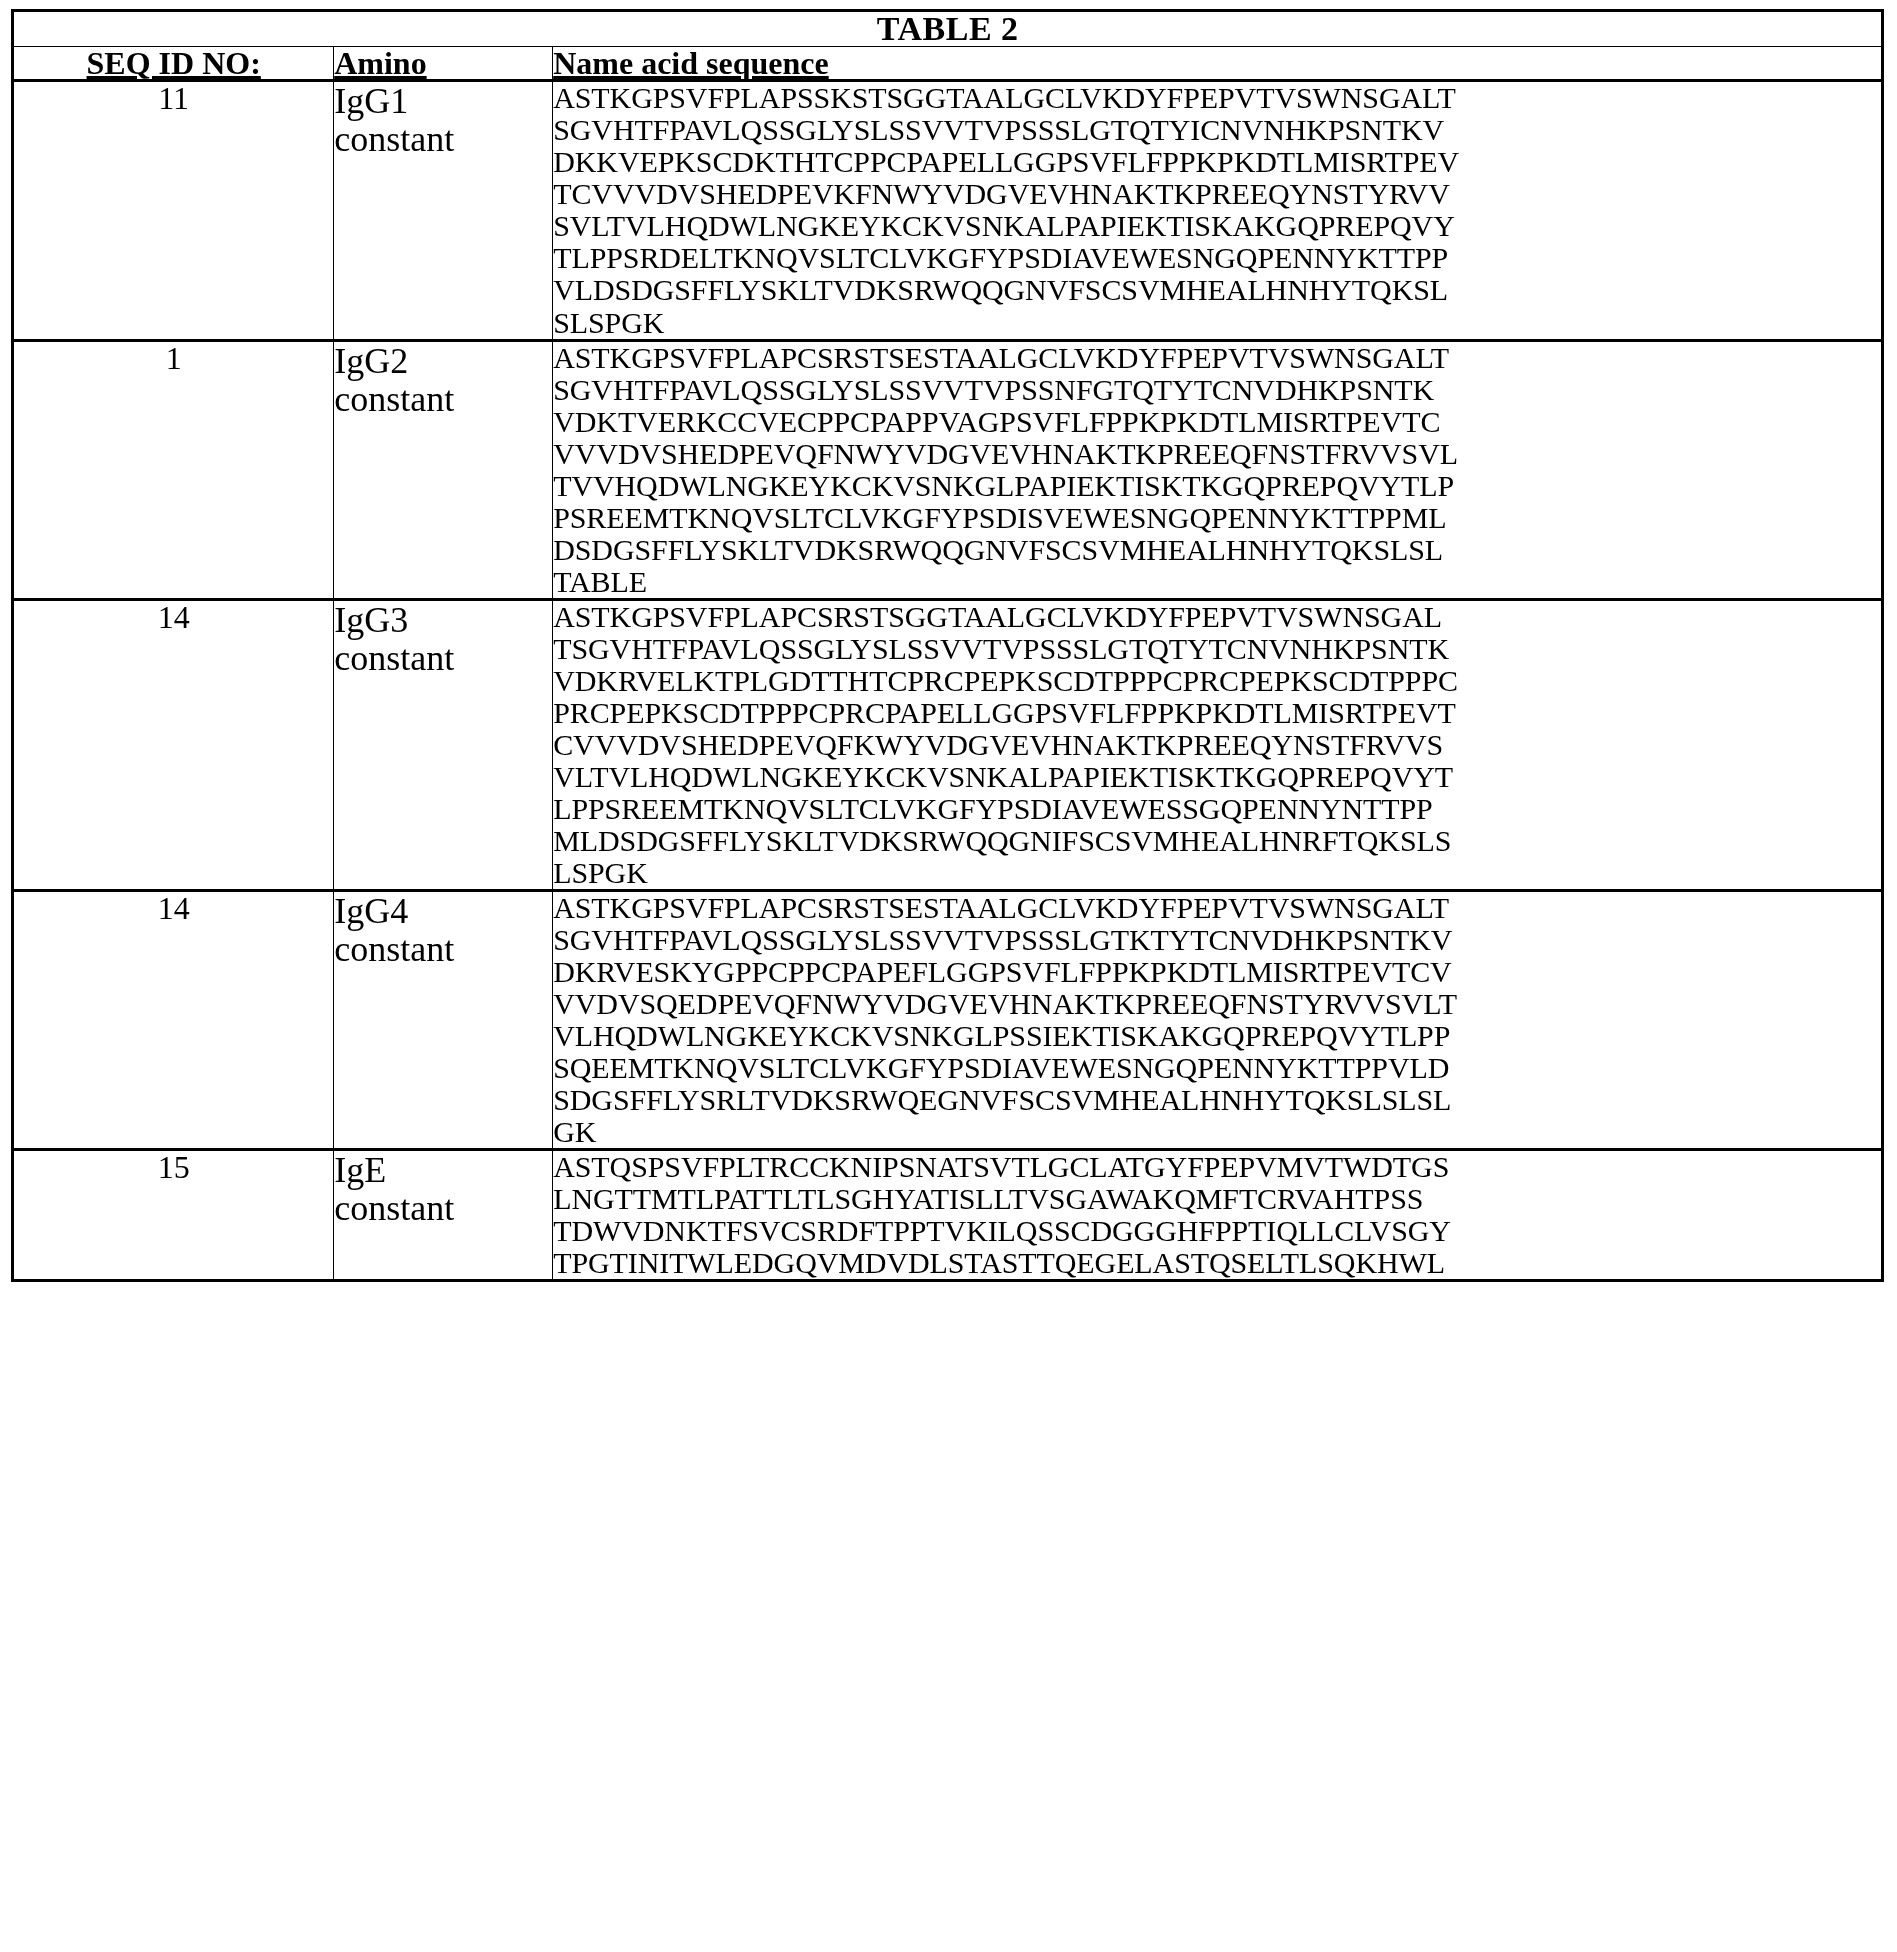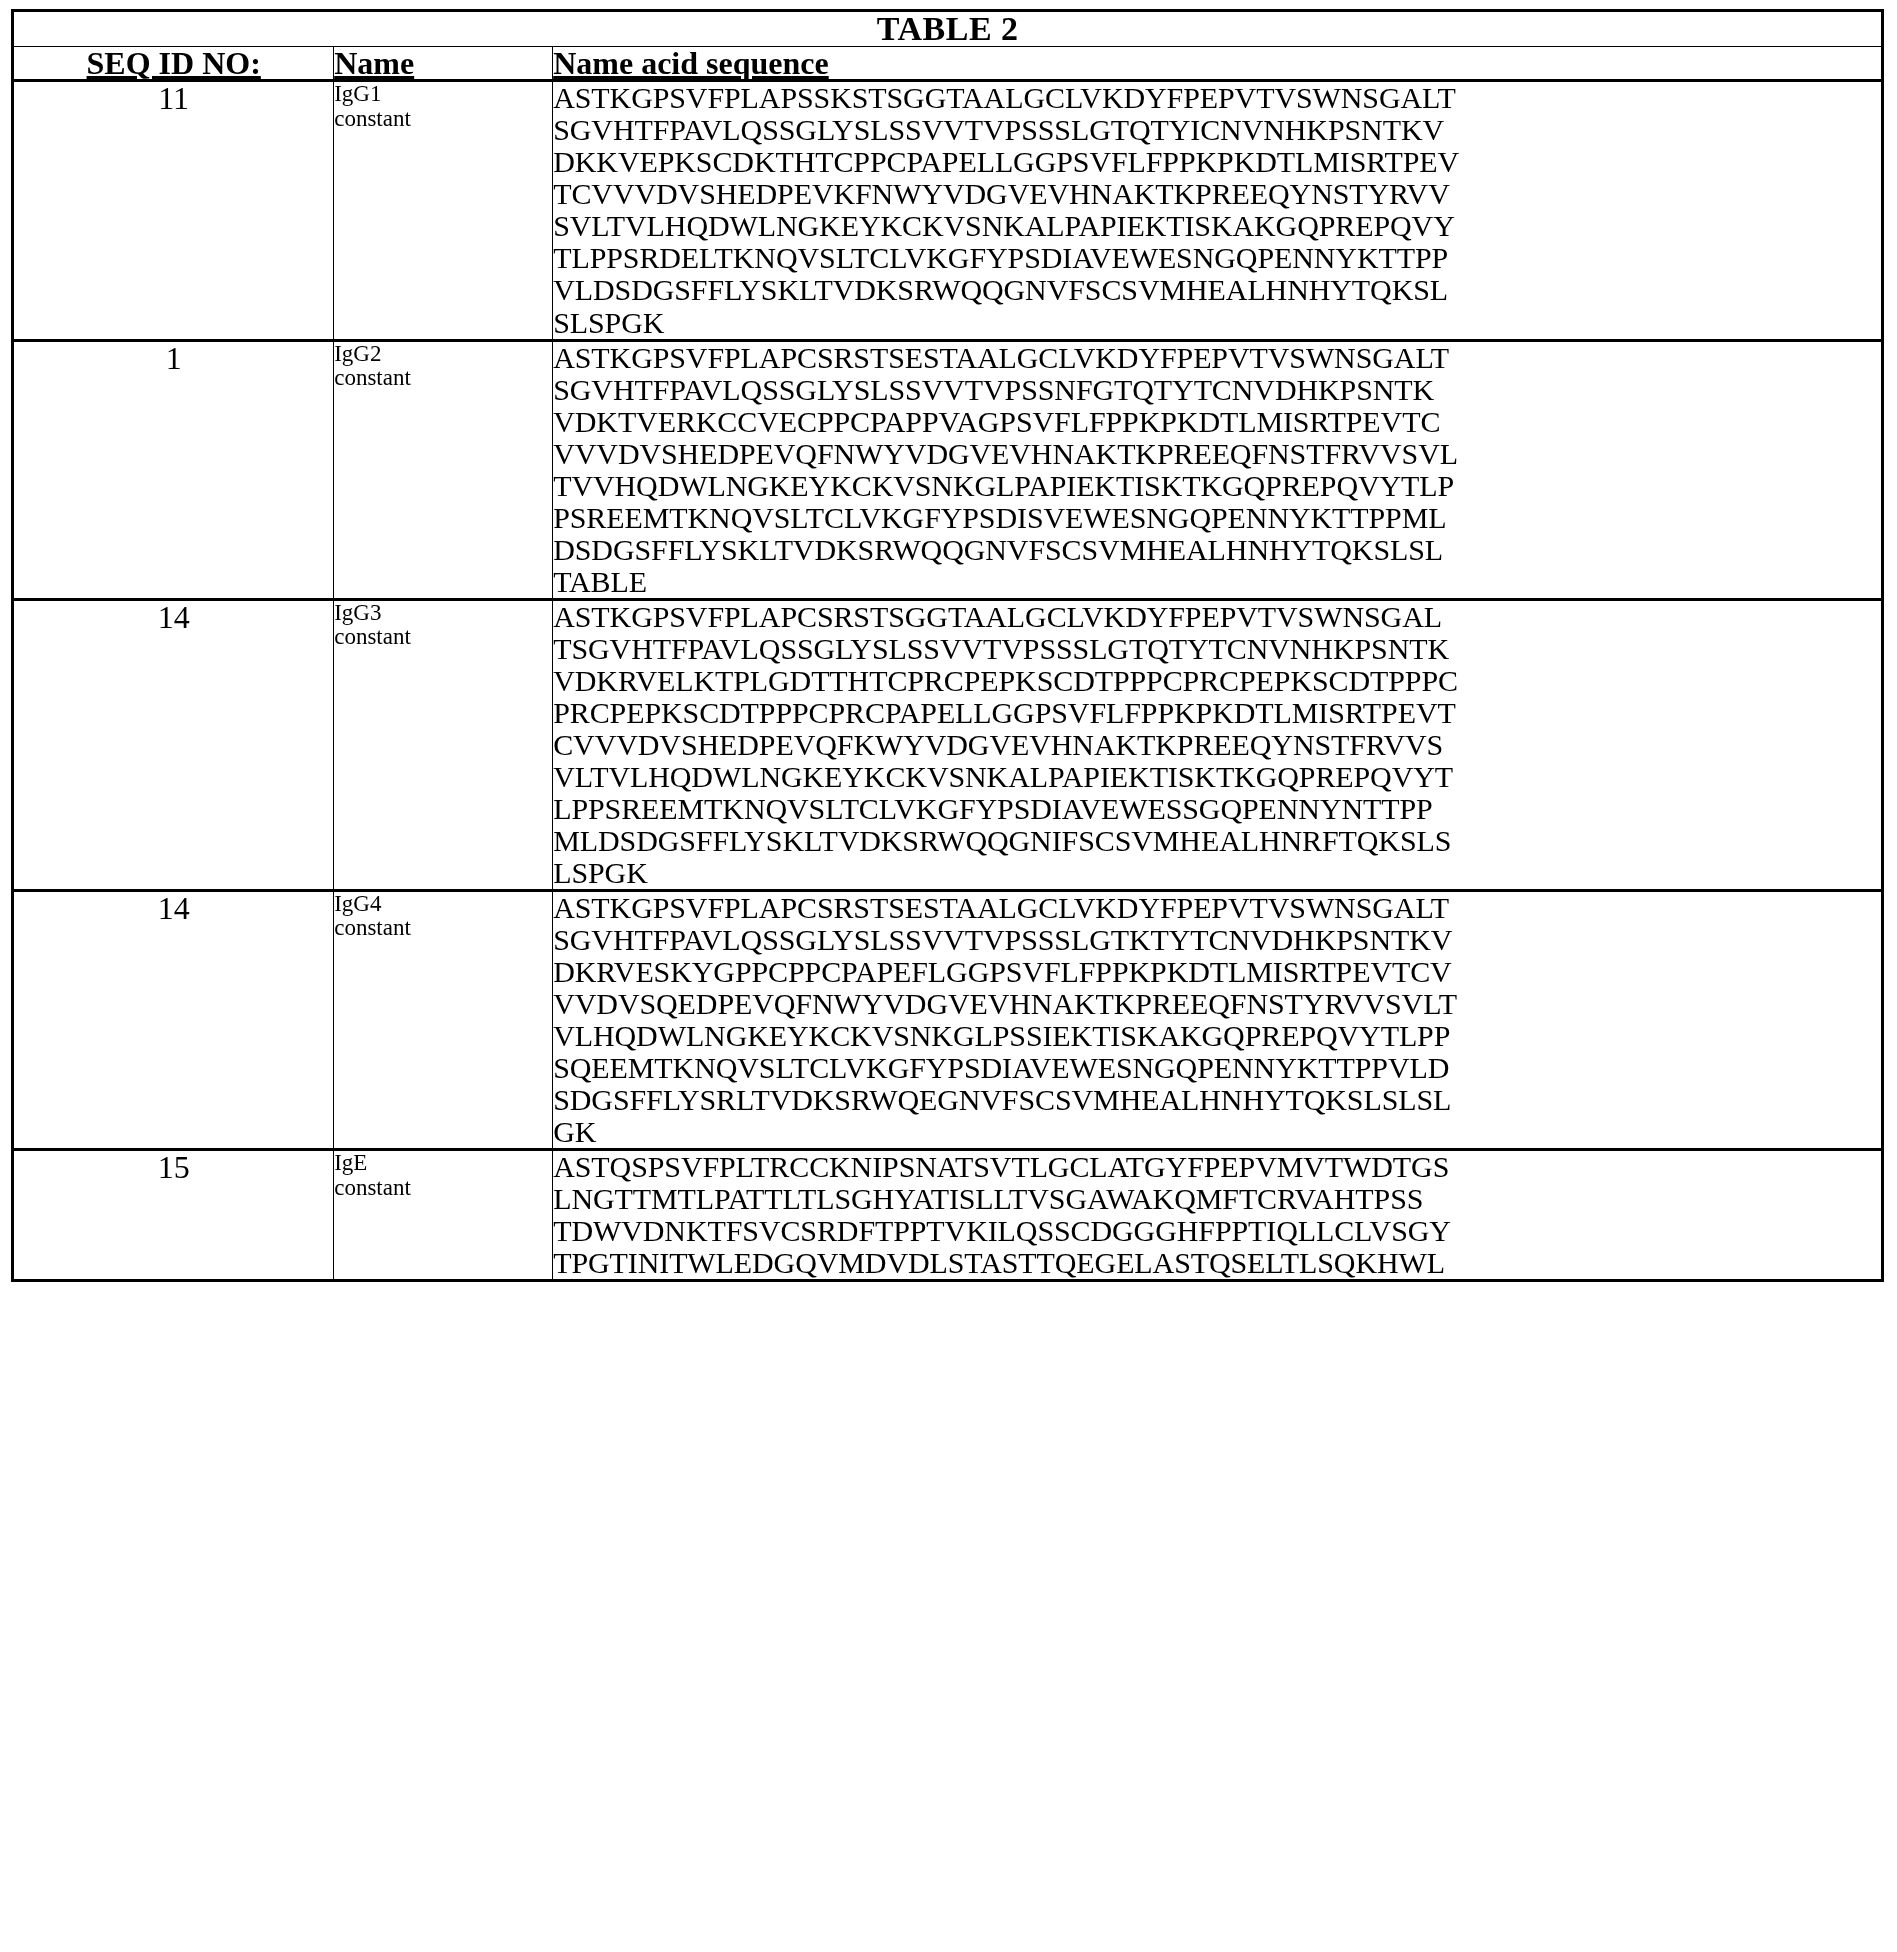--- a/index.html
+++ b/index.html
@@ -63,21 +63,21 @@
   td.c-seq {
     width: 321px;
     text-align: center;
     font-weight: normal;
     font-size: 32px;
     line-height: 1.06;
     padding: 9.3px 0 0 0;
   }
   td.c-name {
     width: 219px;
-    font-size: 23px;
+    font-size: 36px;
     line-height: 1.06;
     padding: 9.3px 0 0 17px;
   }
   td.c-name .nm-line { display: block; }
   td.c-seqdata {
     font-size: 30px;
     line-height: 1.068;
     padding: 9.3px 5.6px 7.5px 17px;
     letter-spacing: -0.1px;
   }
@@ -97,21 +97,21 @@
       <col style="width:321px">
       <col style="width:219px">
       <col>
     </colgroup>
     <thead>
       <tr class="title-row">
         <td colspan="3">TABLE 2</td>
       </tr>
       <tr class="col-head-row">
         <th class="c-seq">SEQ ID NO:</th>
-        <th class="c-name">Name</th>
+        <th class="c-name">Amino</th>
         <th class="c-seqdata-head">Name acid sequence</th>
       </tr>
     </thead>
     <tbody id="table-body">
         <tr class="data-row">
           <td class="c-seq">11</td>
           <td class="c-name">
             <span class="nm-line">IgG1</span>
             <span class="nm-line">constant</span>
           </td>

